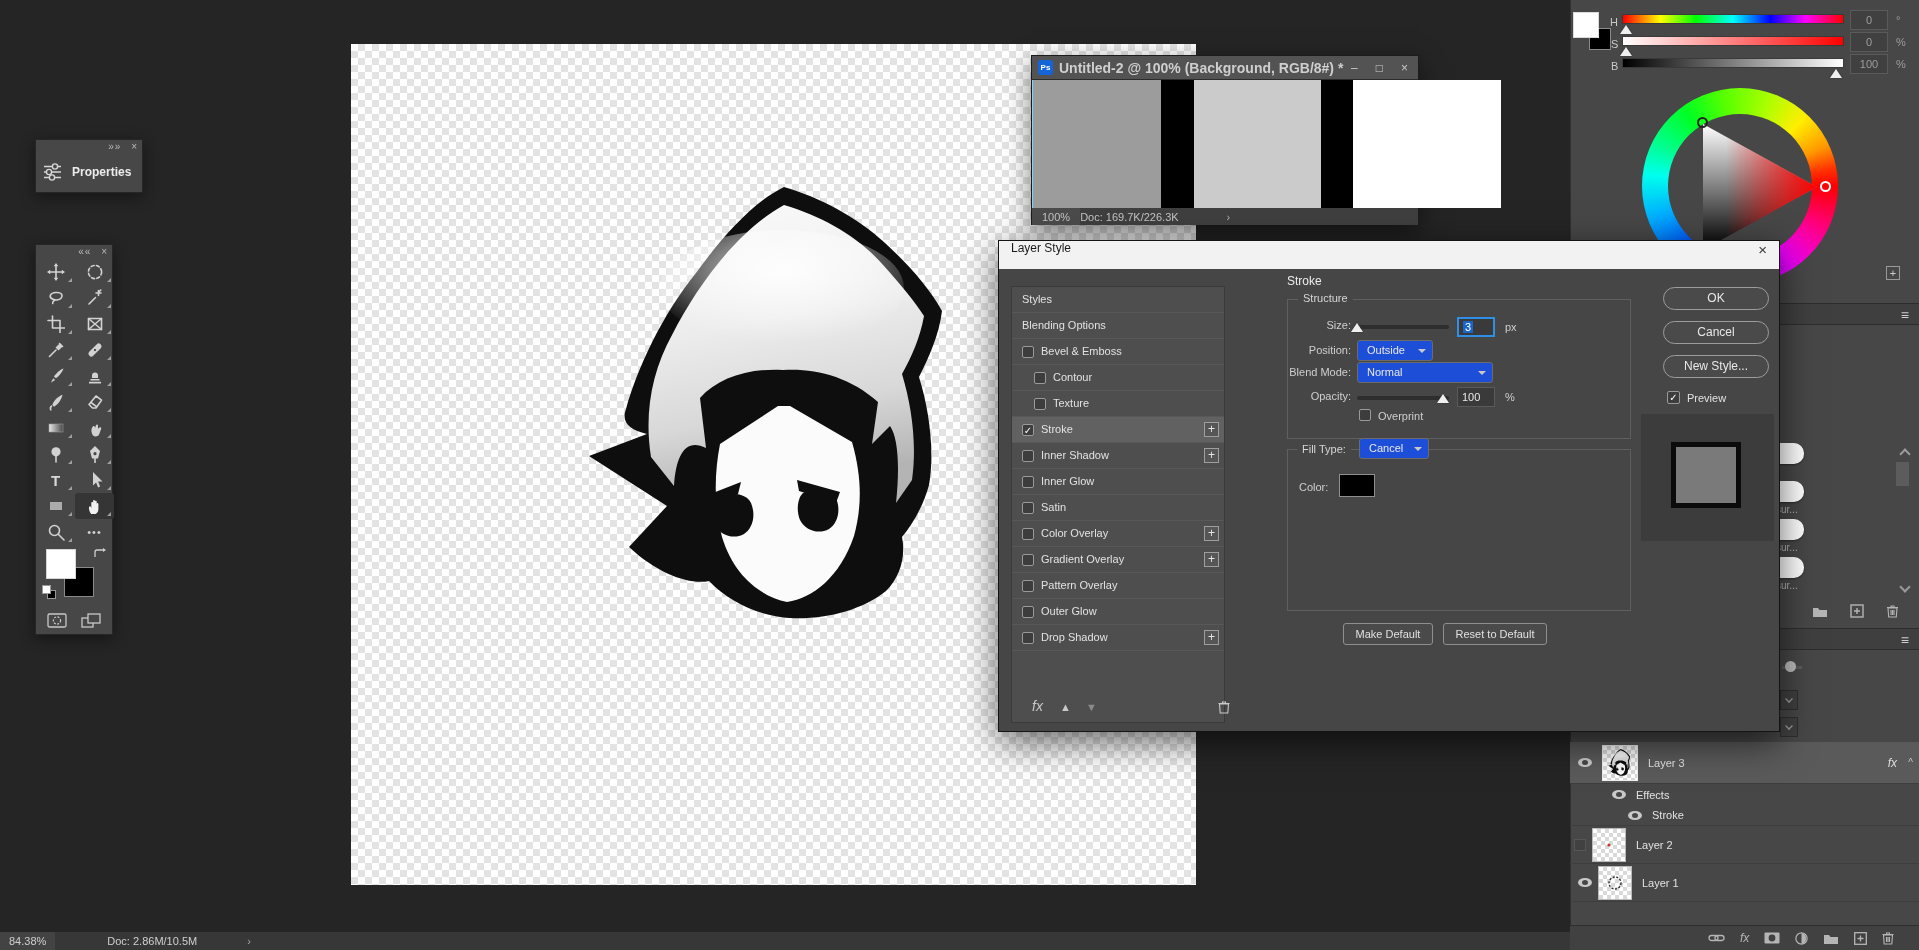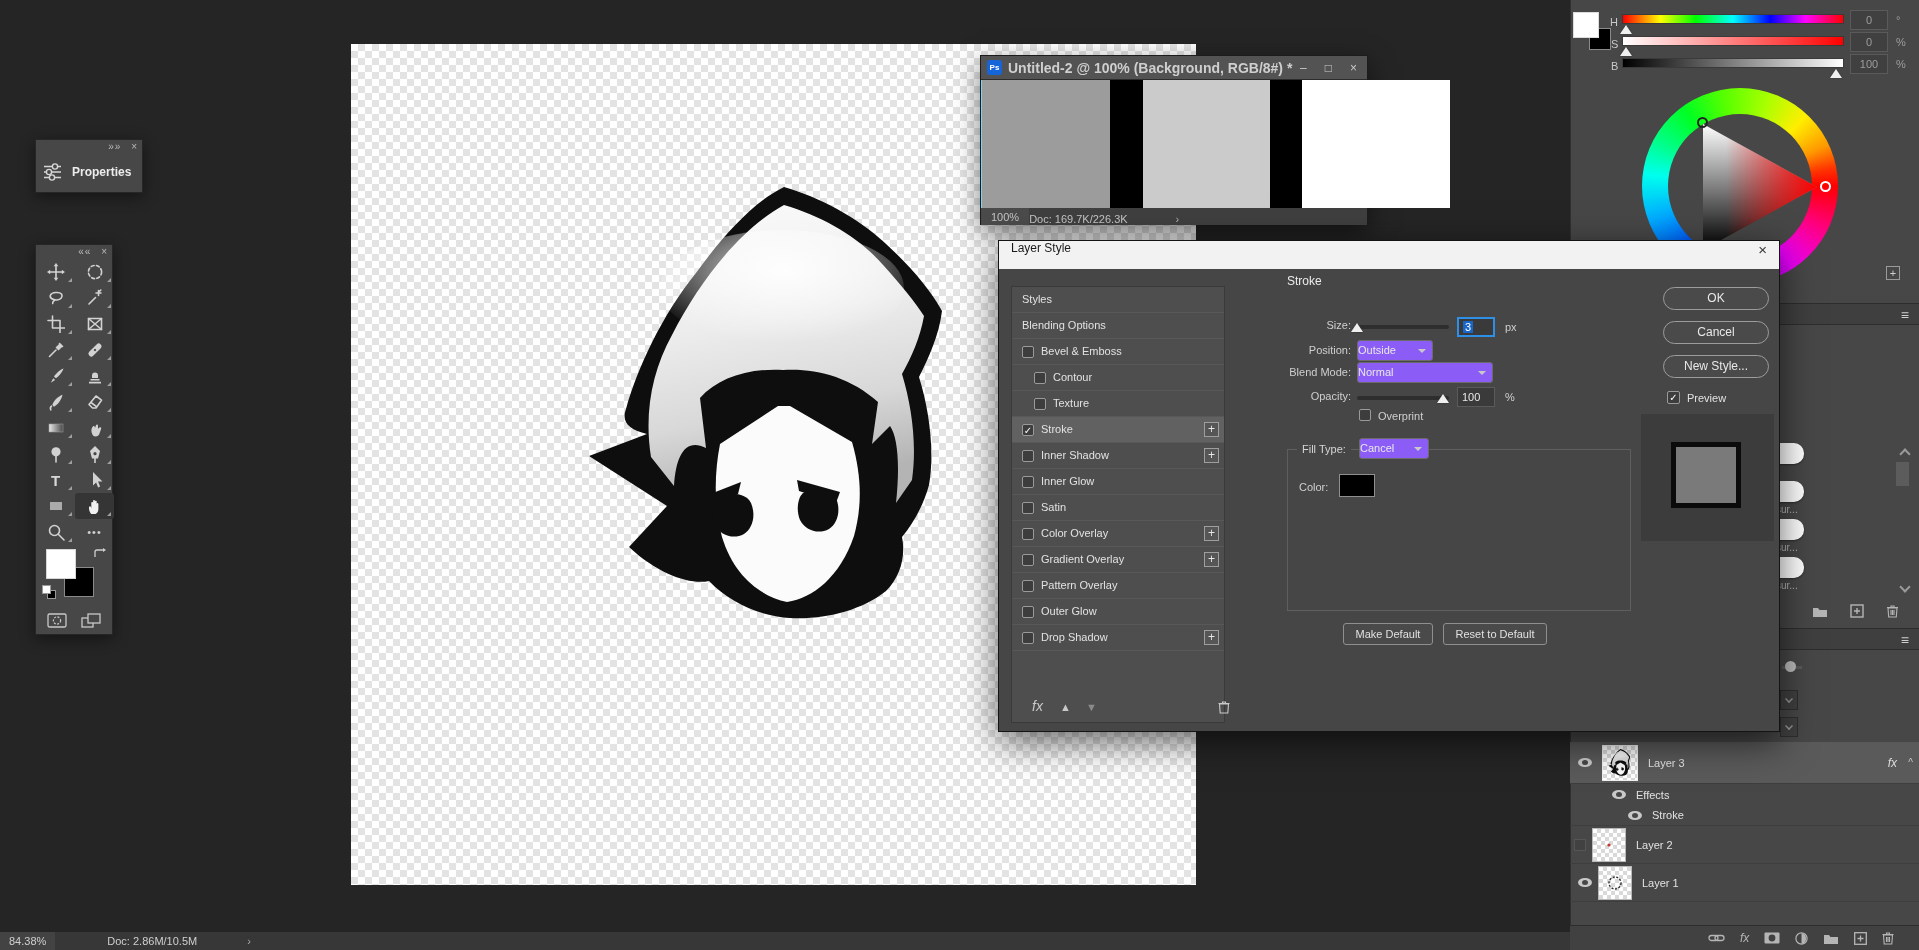--- a/index.html
+++ b/index.html
@@ -39,29 +39,29 @@
   #minisw .b { position:absolute; left:5px; top:5px; width:9px; height:9px; background:#000; border:1px solid #999;}
   #swapfb { position:absolute; left:56px; top:2px; }
   #tbbottom { display:flex; justify-content:space-around; padding:3px 4px 5px; }
 
   
   #props { left:35px; top:139px; width:108px; height:54px; }
   #props .body { display:flex; align-items:center; gap:8px; padding:8px 6px; }
   #props .title { font-weight:bold; color:#ececec; font-size:12px; }
 
   
-  #docwin { left:980px; top:55px; width:388px; height:170px; background:#7dd3fc;
+  #docwin { left:1031px; top:55px; width:388px; height:170px; background:#7dd3fc;
     border:1px solid #1c1c1c; box-shadow:0 8px 24px rgba(0,0,0,.5); }
   #docwin .tbar { height:24px; background:#535353; display:flex; align-items:center; padding:0 6px; gap:6px; border-bottom:1px solid #2c2c2c;}
   #psicon { width:15px; height:15px; background:#1565d8; color:#fff; border-radius:3px; font-size:8px; font-weight:bold; display:flex; align-items:center; justify-content:center; }
   #docwin .ttl { flex:1; color:#cfcfcf; font-weight:bold; font-size:14px; white-space:nowrap; overflow:hidden; }
   #docwin .wbtns { display:flex; gap:18px; color:#c9c9c9; font-size:12px; margin-right:4px; }
   #docwin .content { position:relative; height:128px; background:#fff; margin:0 1px; }
   #docwin .bar { position:absolute; top:0; bottom:0; }
-  #docwin .dstat { height:17px; background:#3f3f3f; display:flex; align-items:flex-end; color:#c4c4c4; }
+  #docwin .dstat { height:17px; background:#3f3f3f; display:flex; align-items:center; color:#c4c4c4; }
   #docwin .dstat .zcell { background:#4b4b4b; padding:0 10px; height:100%; display:flex; align-items:center; }
   #docwin .dstat .dcell { }
   #docwin .dstat .chv { margin-left:48px; color:#b0b0b0; }
 
   
   #dock { left:1570px; top:0; width:349px; height:950px; background:#474747; border-left:1px solid #303030; }
   .hsb-label { position:absolute; color:#c9c9c9; font-size:11px; }
   .track { position:absolute; height:10px; width:222px; border:1px solid #3a3a3a; }
   .thumb { position:absolute; width:0; height:0; border-left:6px solid transparent; border-right:6px solid transparent; border-bottom:9px solid #efefef; filter:drop-shadow(0 0 1px #333); }
   .valbox { position:absolute; width:38px; height:20px; background:#404040; border:1px solid #5a5a5a; color:#9d9d9d; text-align:center; line-height:18px; }
@@ -104,21 +104,21 @@
   .srow.ind { padding-left:22px; }
   .cb { width:12px; height:12px; background:#3d3d3d; border:1px solid #9a9a9a; border-radius:2px; color:#fff; font-size:10px; line-height:11px; text-align:center; flex:0 0 auto; }
   .plus { position:absolute; right:5px; top:5px; width:15px; height:15px; border:1px solid #9e9e9e; background:#565656; color:#e8e8e8; text-align:center; line-height:13px; font-size:12px; }
   #listicons { position:absolute; left:20px; bottom:8px; width:198px; color:#c9c9c9; }
   #listicons .fx { font-style:italic; font-size:14px; }
   #listicons .dim { color:#8a8a8a; }
   .grpbox { position:absolute; border:1px solid #5f5f5f; }
   .legend { position:absolute; top:-8px; left:10px; background:#464646; padding:0 5px; color:#d6d6d6; }
   .flabel { position:absolute; width:102px; text-align:right; color:#cfcfcf; }
   .slider { position:absolute; width:92px; height:4px; background:#2e2e2e; border-radius:2px; }
-  .dd { position:absolute; height:21px; background:#8b5cf6; border:1px solid #6b6b6b; border-radius:3px; color:#e8e8e8; line-height:19px; }
+  .dd { position:absolute; height:21px; background:#1d4ed8; border:1px solid #6b6b6b; border-radius:3px; color:#e8e8e8; line-height:19px; padding-left:9px; }
   .dd .arr { position:absolute; right:6px; top:8px; width:0; height:0; border-left:4px solid transparent; border-right:4px solid transparent; border-top:4px solid #c9c9c9; }
   .nbox { position:absolute; width:38px; height:20px; background:#3a3a3a; border:1px solid #5a5a5a; color:#e8e8e8; text-align:left; padding-left:4px; line-height:18px; }
   .nbox.focus { border:2px solid #2e8fe6; line-height:16px; }
   .nbox.focus b { background:#1766c8; color:#fff; font-weight:normal; padding:0 2px; }
   .pill { position:absolute; width:106px; height:23px; background:#4a4a4a; border:1px solid #9c9c9c; border-radius:12px; color:#e8e8e8; font-size:12px; text-align:center; line-height:21px; cursor:pointer; }
   .rbtn { position:absolute; height:22px; background:#4a4a4a; border:1px solid #8f8f8f; border-radius:3px; color:#e0e0e0; text-align:center; line-height:20px; cursor:pointer; }
   #prevthumb { position:absolute; left:642px; top:173px; width:133px; height:127px; background:#3c3c3c; }
   #prevthumb .sq { position:absolute; left:30px; top:28px; width:70px; height:66px; background:#7a7a7a; border:5px solid #0b0b0b; }
 
   
@@ -602,20 +602,23 @@
       <span style="margin-left:14px">▲</span>
       <span class="dim" style="margin-left:12px">▼</span>
       <svg width="12" height="14" style="float:right;margin-top:2px">
           <path d="M1.5 4h9l-.7 9H2.2z M0.5 3.5h11 M4.5 3.5V2h3v1.5" fill="none" stroke="#c9c9c9" stroke-width="1.1"></path>
         </svg>
     </div>
   </div>
 
   <div class="abs" style="left:288px;top:33px;font-size:12px;color:#ececec">Stroke</div>
 
+  <div class="grpbox" style="left:288px;top:58px;width:344px;height:140px">
+    <span class="legend">Structure</span>
+  </div>
   <span class="flabel" style="left:250px;top:78px">Size:</span>
   <div class="slider" style="left:358px;top:84px"></div>
   <div class="thumb" style="left:352px;top:82px;position:absolute"></div>
   <div class="nbox focus" style="left:458px;top:76px"><b>3</b></div>
   <span class="abs" style="left:506px;top:80px;color:#cfcfcf">px</span>
 
   <span class="flabel" style="left:250px;top:103px">Position:</span>
   <div class="dd" style="left:358px;top:99px;width:76px"><span>Outside</span><span class="arr"></span></div>
 
   <span class="flabel" style="left:250px;top:125px">Blend Mode:</span>

